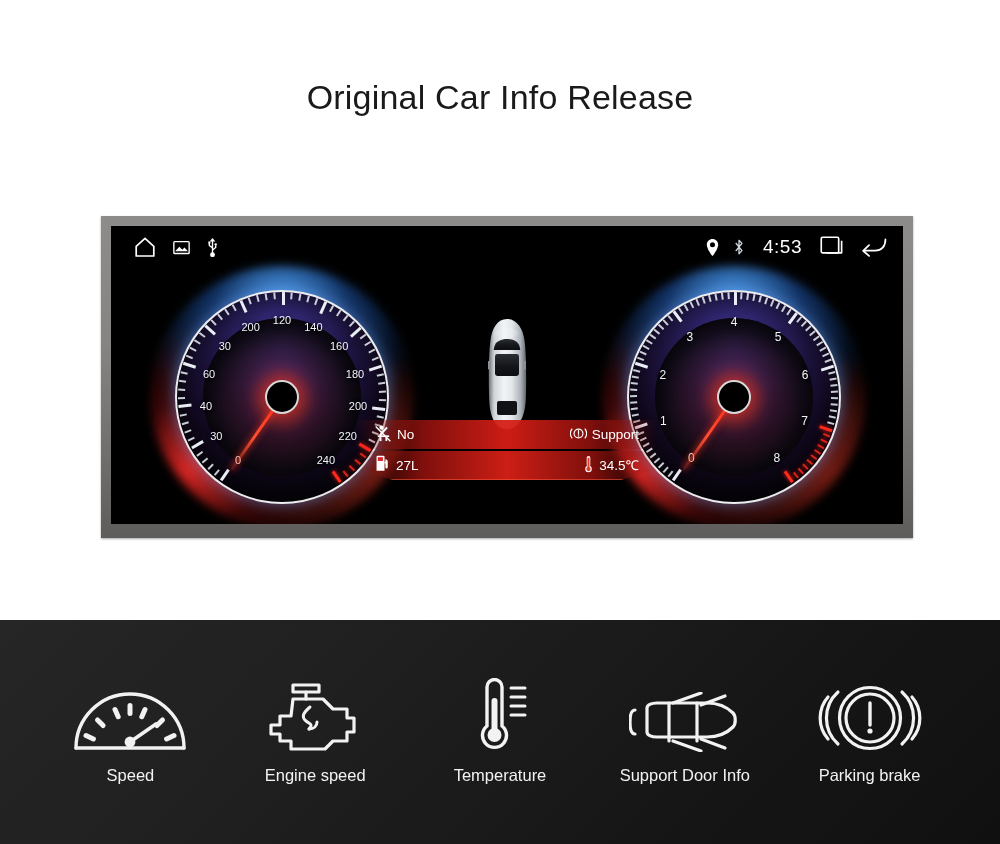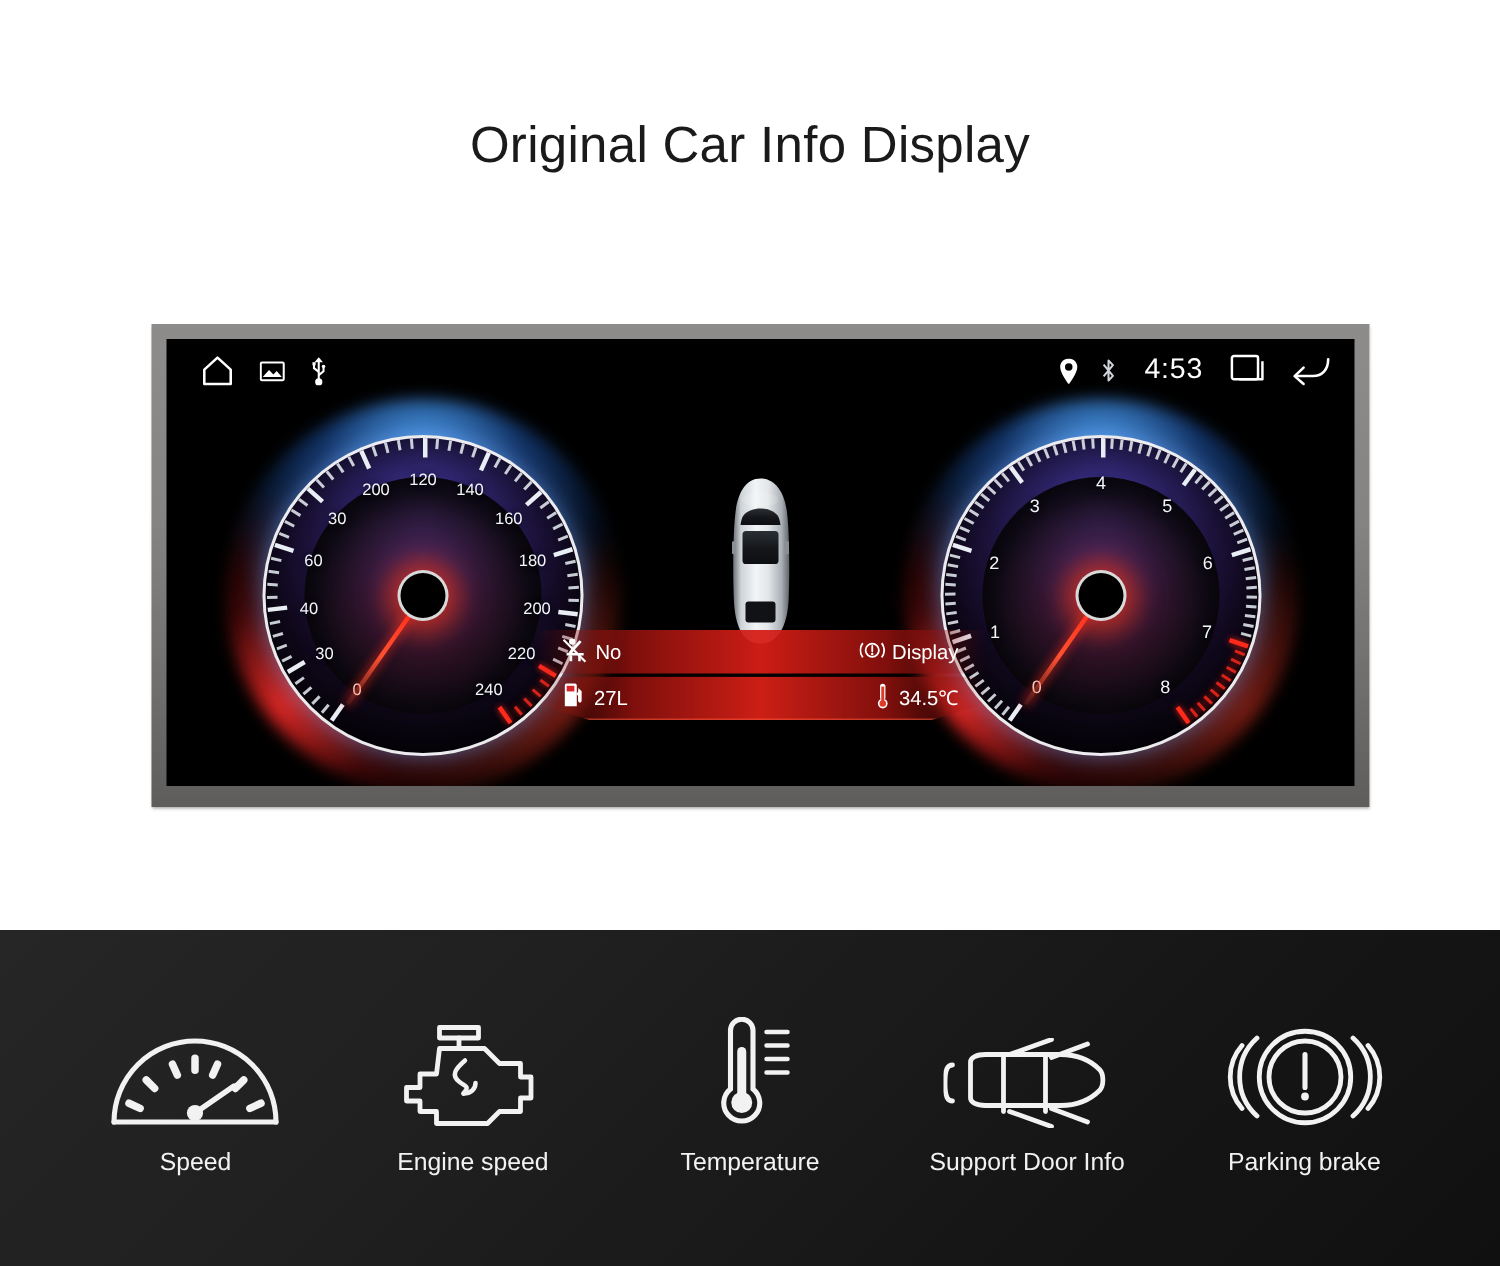--- a/index.html
+++ b/index.html
@@ -160,42 +160,42 @@
   }
   .panel-wing.left{ right:100%; transform-origin:right bottom; transform:rotate(-13deg); }
   .panel-wing.right{ left:100%; transform-origin:left bottom; transform:rotate(13deg);
     background:linear-gradient(90deg,rgba(255,110,70,.8),rgba(255,90,60,0)); }
 
   
   .features{
     position:absolute;
     left:0; top:620px; width:1000px; height:224px;
     background:linear-gradient(135deg,#262626 0%,#1f1f1f 35%,#161616 70%,#101010 100%);
-    display:flex; align-items:center; justify-content:flex-end;
+    display:flex; align-items:center; justify-content:flex-start;
     gap:16px;
     padding:0 46px;
   }
   .feature{
     flex:1 1 0;
     display:flex; flex-direction:column; align-items:center;
     gap:14px;
   }
   .feature .ficon{ height:74px; display:flex; align-items:flex-end; justify-content:center; }
   .feature .flabel{
     color:#f2f2f2;
     font-size:16.5px;
     text-align:center;
     line-height:1.18;
     white-space:pre-line;
   }
 </style>
 </head>
 <body>
 
-<div class="page-title">Original Car Info Display</div>
+<div class="page-title">Original Car Info Release</div>
 
 <div class="device">
   <div class="screen">
 
     <div class="statusbar">
       <div class="sb-left">
         <span class="sb-icon">
           <svg width="24" height="24" viewBox="0 0 24 24" fill="none" stroke="#ffffff" stroke-width="1.7" stroke-linejoin="round">
             <path d="M3.2 11.4 12 3.4l8.8 8V21H3.2z"></path>
           </svg>
@@ -481,21 +481,21 @@
         </span>
         <span class="cell">
           <span>
             <svg width="17" height="17" viewBox="0 0 20 20" fill="none" stroke="#ffffff" stroke-width="1.4">
               <circle cx="10" cy="10" r="5.2"></circle>
               <path d="M2.6 4.4a9 9 0 0 0 0 11.2M17.4 4.4a9 9 0 0 1 0 11.2"></path>
               <path d="M10 6.6v4.2" stroke-linecap="round"></path>
               <circle cx="10" cy="13" r=".95" fill="#ffffff" stroke="none"></circle>
             </svg>
           </span>
-          <span>Display</span>
+          <span>Support</span>
         </span>
       </div>
       <div class="info-row row-bot">
         <span class="panel-wing left"></span>
         <span class="panel-wing right"></span>
         <span class="cell">
           <span>
             <svg width="16" height="17" viewBox="0 0 18 20" fill="#ffffff">
               <path d="M1.4 2.2A1.4 1.4 0 0 1 2.8.8h6.6a1.4 1.4 0 0 1 1.4 1.4v16.4H1.4z"></path>
               <rect x="2.9" y="2.6" width="6" height="4.4" fill="#d8232a"></rect>

